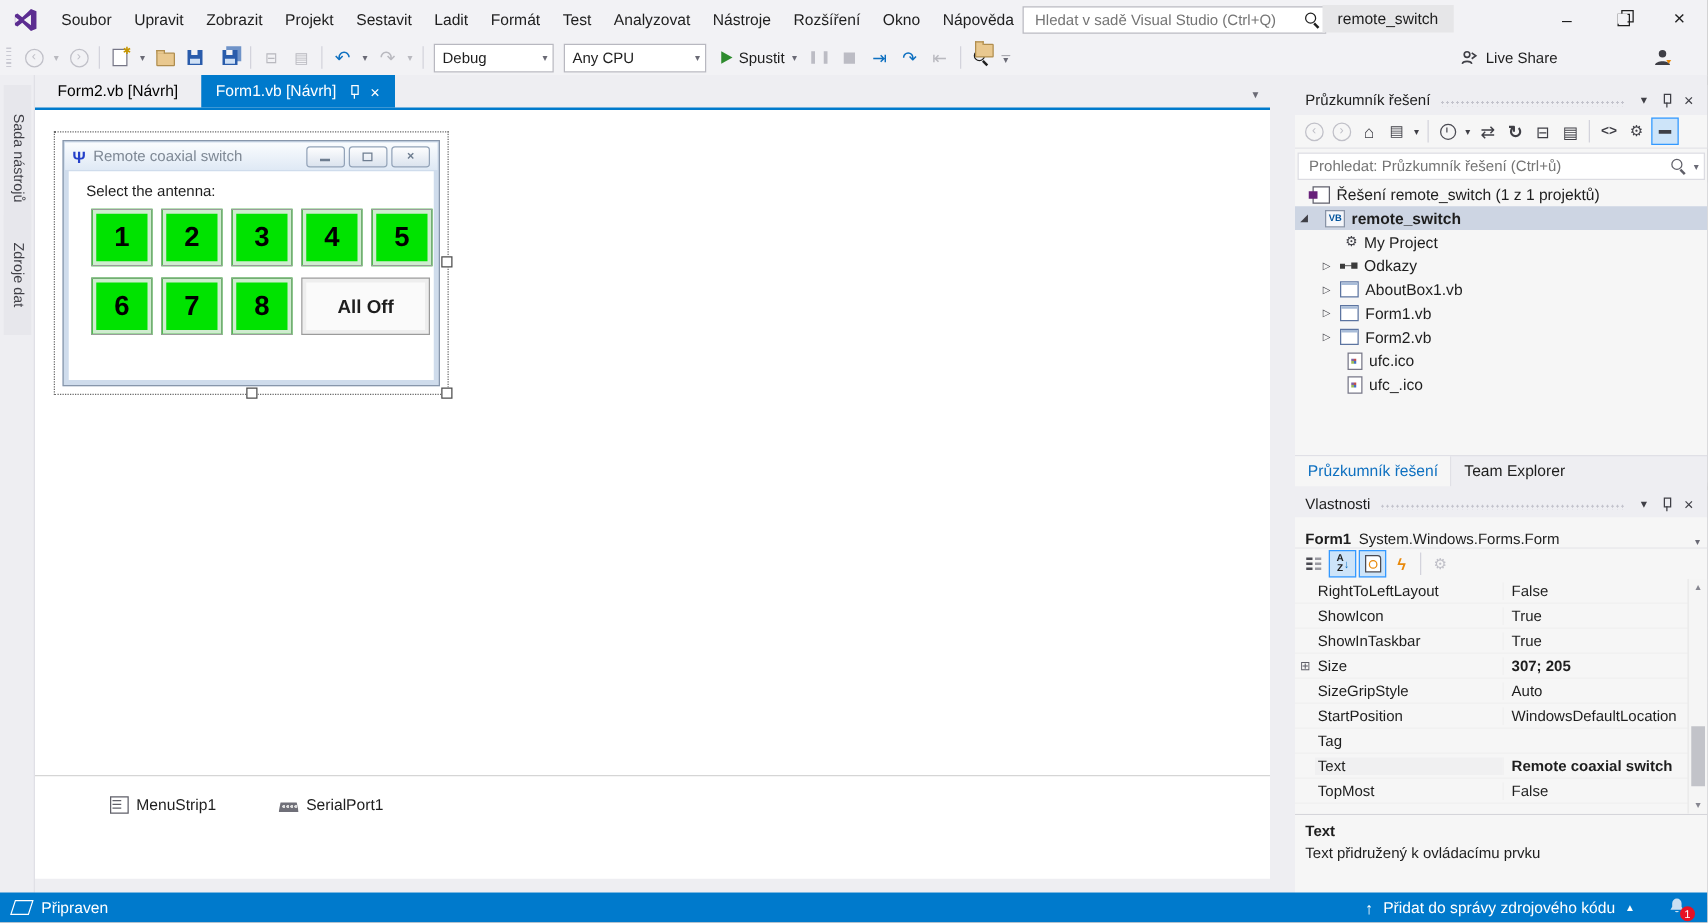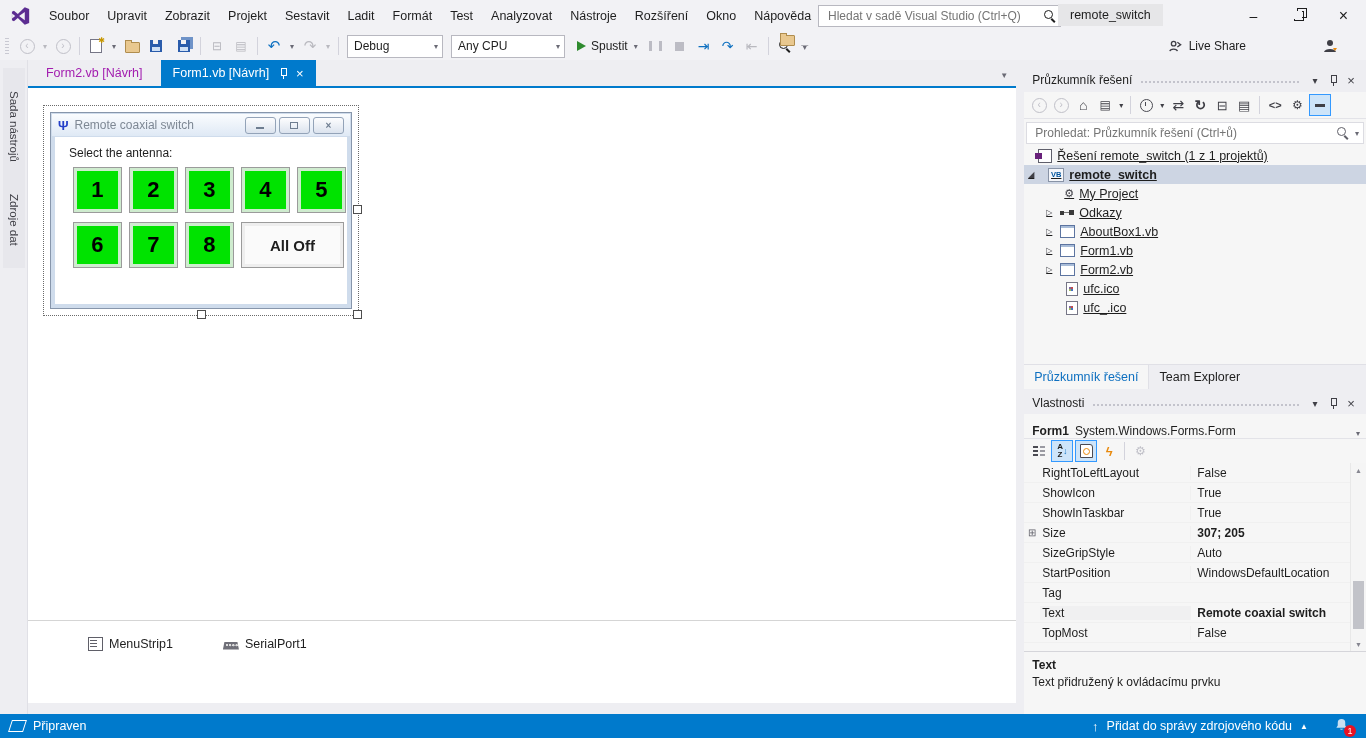--- a/index.html
+++ b/index.html
@@ -48,21 +48,21 @@
   .mag-folder .gold-folder{position:absolute;left:6px;top:-2px;}
 
   
   .main{position:absolute;left:0;top:60px;width:1366px;height:654px;display:flex;}
   .activity{width:27px;background:#eeeef2;position:relative;border-right:1px solid #e0e0e6;}
   .vtab{position:absolute;left:3px;width:22px;background:#e7e7ec;color:#3f3f46;writing-mode:vertical-rl;font-size:11.5px;display:flex;align-items:center;justify-content:center;padding:10px 0;}
 
   .center{width:989px;display:flex;flex-direction:column;}
   .tabwell{height:26px;position:relative;border-bottom:2px solid #007acc;background:#eeeef2;display:flex;align-items:flex-end;}
   .tab{height:26px;display:flex;align-items:center;padding:0 12px;font-size:12.5px;}
-  .tab.inactive{color:#a21caf;margin-left:6px;}
+  .tab.inactive{color:#000000;margin-left:6px;}
   .tab.active{background:#007acc;color:#fff;margin-left:6px;}
   .tab .pin{margin-left:10px;}
   .tab .tclose{margin-left:8px;font-size:13px;}
   .pin{display:inline-block;width:9px;height:11px;position:relative;}
   .pin::before{content:"";position:absolute;left:2px;top:0px;width:4px;height:6px;border:1px solid currentColor;}
   .pin::after{content:"";position:absolute;left:4px;top:7px;width:1px;height:4px;background:currentColor;}
   .well-drop{position:absolute;right:8px;bottom:6px;font-size:8px;color:#6a6a75;}
 
   .editor{flex:1;background:#fff;position:relative;overflow:hidden;}
   .tray{position:absolute;left:0;right:0;bottom:11px;height:66px;background:#fff;border-top:1px solid #d5d5d5;display:flex;align-items:flex-start;padding-top:16px;}
@@ -91,38 +91,38 @@
   .btnrow.r2{margin-top:9px;}
   .antbtn{width:47px;height:44px;background:#00e300;border:1px solid #9b9b9b;box-shadow:inset 0 0 0 3px #cfeccf;display:flex;align-items:center;justify-content:center;font-size:22px;font-weight:bold;color:#000;}
   .alloff{width:101px;height:44px;background:#fafafa;border:1px solid #9b9b9b;box-shadow:inset 0 0 0 3px #eee;display:flex;align-items:center;justify-content:center;font-size:15px;font-weight:bold;}
   .handle{position:absolute;width:7px;height:7px;background:#fff;border:1px solid #4d4d4d;}
   .h-rm{right:-4px;top:99px;}
   .h-bc{left:153px;bottom:-4px;}
   .h-br{right:-4px;bottom:-4px;}
 
   
   .right{width:350px;position:relative;background:#eeeef2;}
-  .panel{position:absolute;left:8px;right:0;background:#f6f6f6;}
+  .panel{position:absolute;left:20px;right:0;background:#f6f6f6;}
   .p-se{top:8px;height:318px;}
   .p-props{top:332px;height:320px;}
   .phead{height:24px;display:flex;align-items:center;padding:0 6px 0 8px;background:#eeeef2;color:#1e1e1e;}
   .phead .ptitle{margin-right:8px;white-space:nowrap;}
   .grip-dots{flex:1;height:5px;margin:4px 6px 0 0;background:radial-gradient(#c3c3cc 0.9px,transparent 1px);background-size:4px 4px;}
   .phead .hic{width:18px;display:flex;justify-content:center;color:#3f3f46;font-size:10px;}
   .se-toolbar{height:26px;display:flex;align-items:center;padding:0 4px;border-bottom:1px solid #e3e3e8;background:#f6f6f6;}
   .sti{min-width:20px;height:20px;display:flex;align-items:center;justify-content:center;color:#3f3f46;margin:0 1px;}
   .sti.disabled{color:#c0c0c8;}
   .sti.toggled{border:1px solid #3399ff;background:#cde4f9;}
   .circ{width:13px;height:13px;border:1px solid #c0c0c8;border-radius:50%;display:flex;align-items:center;justify-content:center;font-size:10px;color:#c0c0c8;line-height:1;}
   .clock-ic{width:11px;height:11px;border:1.5px solid #4a4a52;border-radius:50%;position:relative;}
   .clock-ic::after{content:"";position:absolute;left:4px;top:2px;width:1.4px;height:4px;background:#4a4a52;}
   .dash-ic{width:10px;height:3px;background:#3f3f46;}
   .se-search{height:20px;margin:3px 2px 2px 2px;background:#fff;border:1px solid #dcdce2;display:flex;align-items:center;padding:0 4px 0 6px;}
   .se-search input{flex:1;border:none;outline:none;background:transparent;font-family:"Liberation Sans",sans-serif;font-size:12px;color:#777;}
-  .tree{height:218px;overflow:hidden;background:#f6f6f6;position:relative;text-decoration:underline;}
+  .tree{height:218px;overflow:hidden;background:#f6f6f6;position:relative;}
   .trow{height:19px;display:flex;align-items:center;font-size:12.5px;position:relative;}
   .trow .tw{width:14px;display:flex;justify-content:center;font-size:8px;color:#3f3f46;flex:none;}
   .trow.selrow{background:#cdd5e3;}
   .trow .lbl{margin-left:5px;white-space:nowrap;}
   .bold{font-weight:bold;}
   .se-tabs{height:24px;display:flex;background:#eeeef2;border-top:1px solid #e0e0e6;}
   .se-tab{padding:0 10px;display:flex;align-items:center;font-size:12.5px;}
   .se-tab.cur{background:#f6f6f6;color:#0e70c0;border-right:1px solid #e0e0e6;}
 
   

